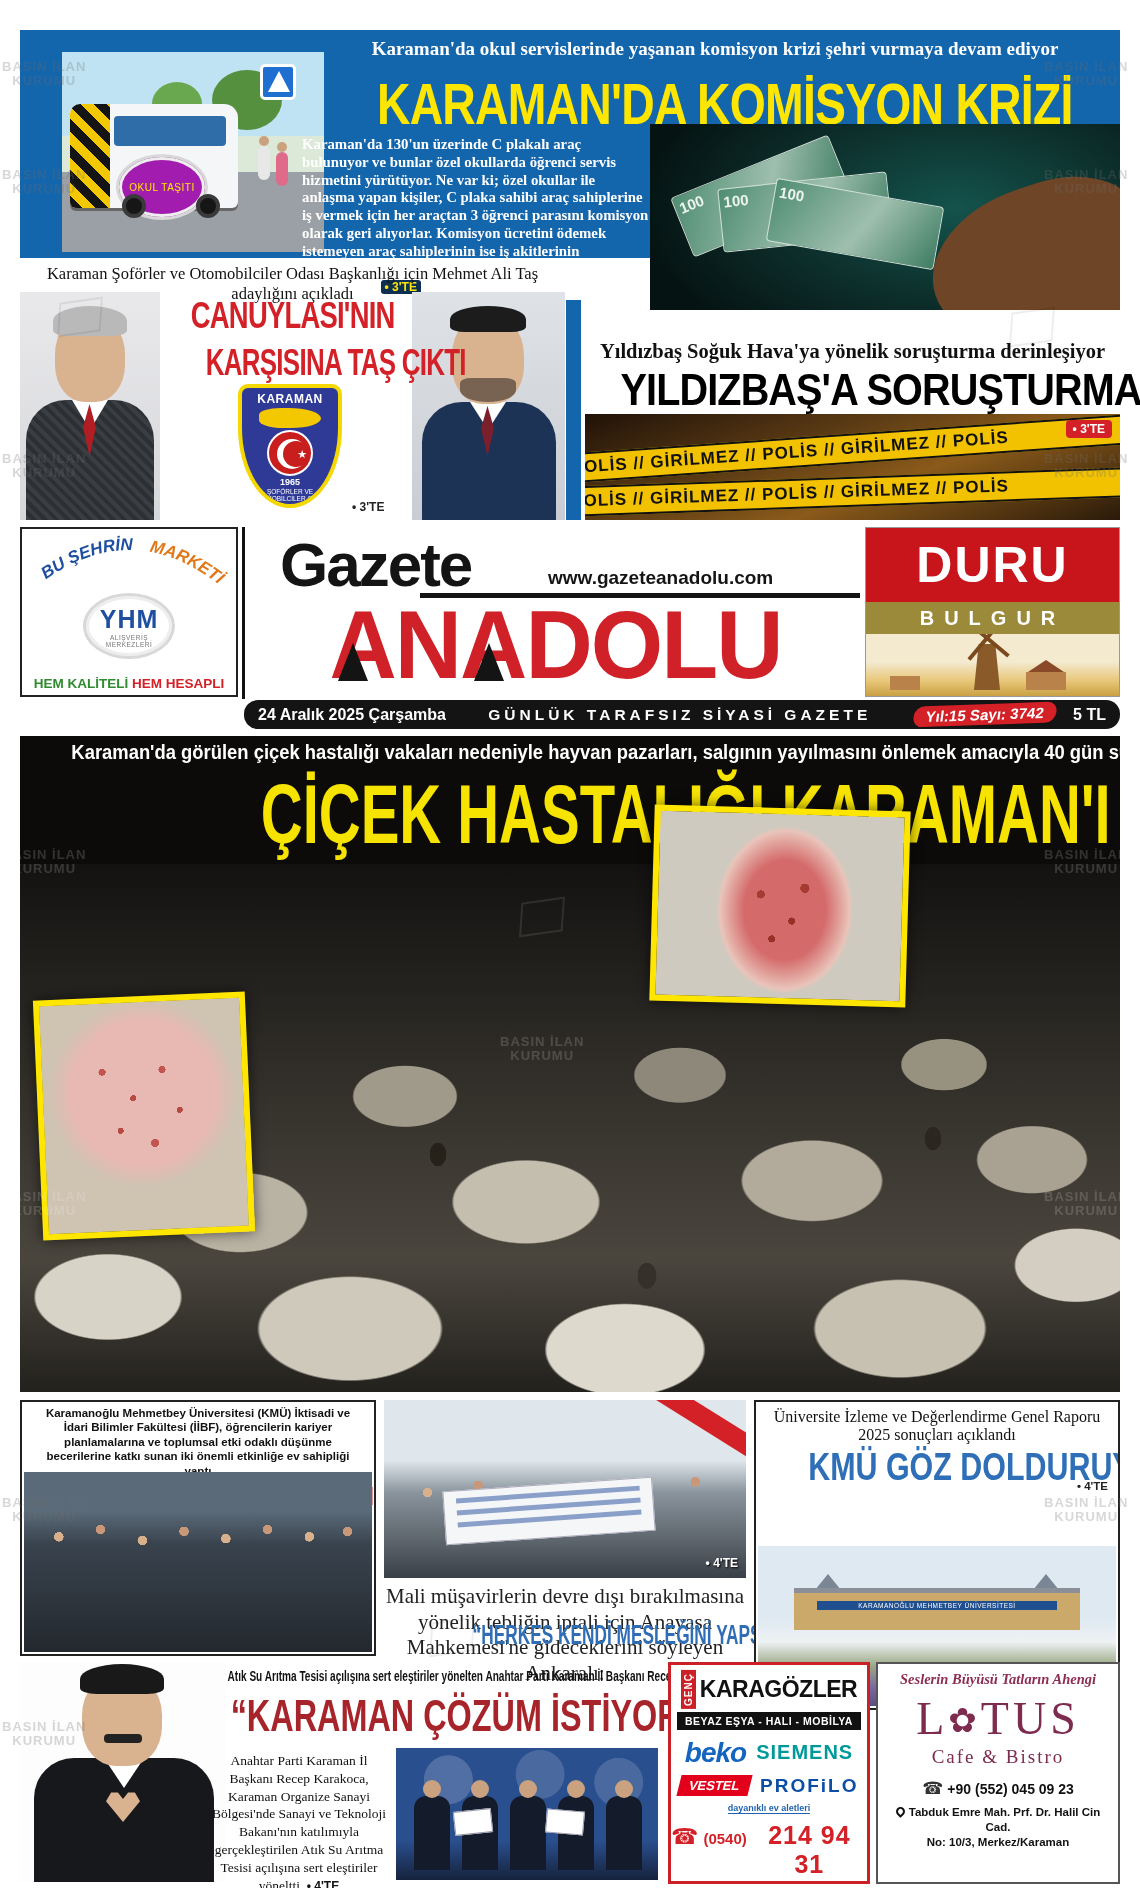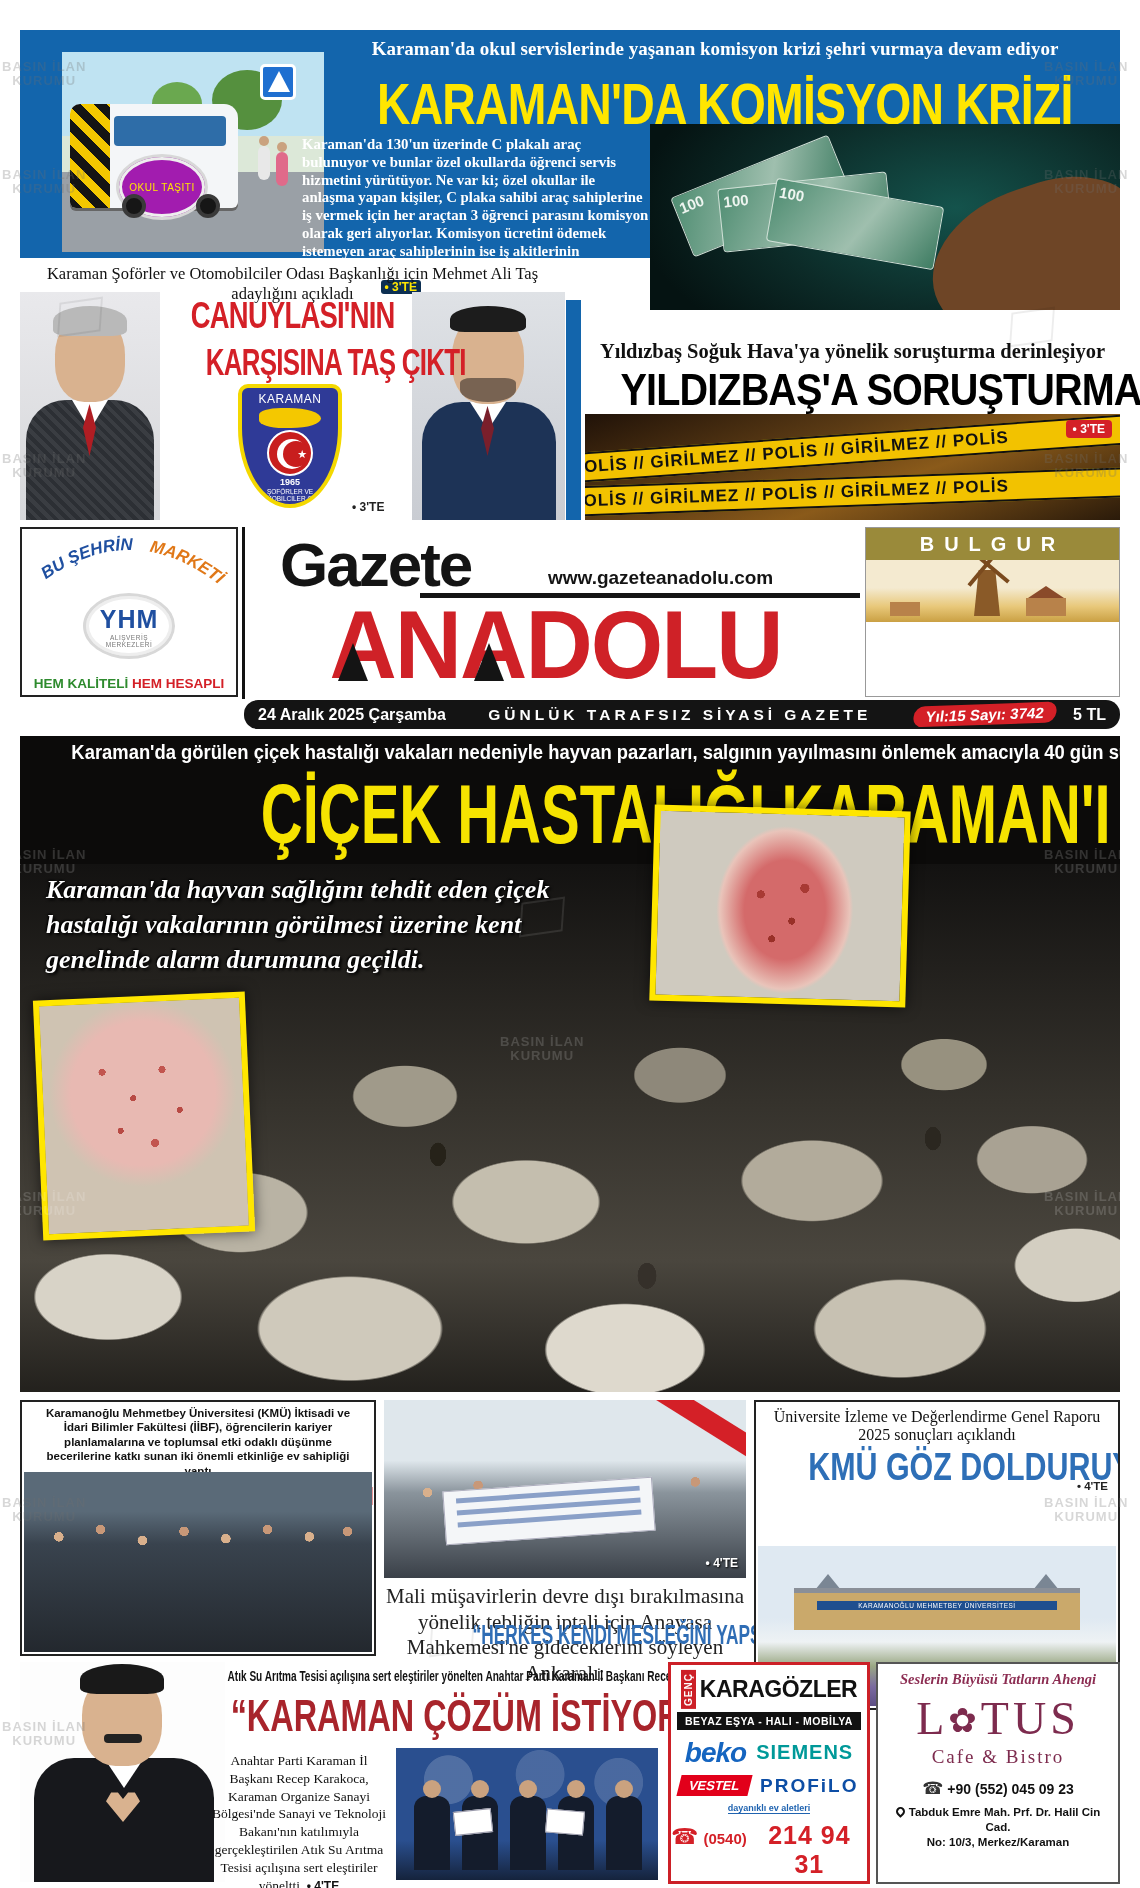--- a/index.html
+++ b/index.html
@@ -48,21 +48,21 @@
   .tas-h { position:absolute; width:285px; left:130px; text-align:center; color:#d42027; font-weight:bold; font-size:37px; letter-spacing:-1px; }
   .portrait { position:absolute; overflow:hidden; }
   .head { position:absolute; border-radius:46% 46% 42% 42%; background:#d9b28f; }
   .hair { position:absolute; border-radius:50% 50% 20% 20%; }
   .suit { position:absolute; border-radius:40px 40px 0 0; }
   .shirt { position:absolute; background:#fff; clip-path:polygon(50% 100%,0 0,100% 0); }
   .tie { position:absolute; width:13px; background:#b01d23; clip-path:polygon(50% 0,100% 45%,50% 100%,0 45%); }
 
   .shield { position:absolute; left:218px; top:122px; width:104px; height:124px; background:#2f3a97; border:4px solid #f4d800;
       border-radius:10px 10px 52px 52px / 10px 10px 80px 80px; text-align:center; color:#fff; overflow:hidden; z-index:2; }
-  .shield .t { font-size:12px; font-weight:normal; margin-top:4px; letter-spacing:.5px; }
+  .shield .t { font-size:12px; font-weight:bold; margin-top:4px; letter-spacing:.5px; }
   .shield .map { margin:2px auto 0; width:62px; height:20px; background:#f4c800; border-radius:40% 60% 55% 45%; }
   .shield .circ { position:relative; margin:2px auto 0; width:46px; height:46px; background:#c81e1e; border-radius:50%; border:2px solid #fff; }
   .shield .circ .c1 { position:absolute; left:8px; top:7px; width:30px; height:30px; background:#fff; border-radius:50%; }
   .shield .circ .c2 { position:absolute; left:14px; top:9px; width:26px; height:26px; background:#c81e1e; border-radius:50%; }
   .shield .circ .st { position:absolute; right:4px; top:16px; color:#fff; font-size:11px; }
   .shield .yr { font-size:9px; font-weight:bold; margin-top:1px; }
   .shield .b { font-size:6.5px; line-height:1.1; width:86px; margin:1px auto 0; }
 
   
   .sec-yil { left:585px; top:262px; width:535px; height:258px; }
@@ -351,20 +351,21 @@
   <div class="abs mastc">
     <div class="gazete">Gazete</div>
     <div class="masturl">www.gazeteanadolu.com</div>
     <div class="mastrule"></div>
     <div class="anadolu"><span class="cond" style="--sx:.96">ANADOLU</span></div>
     <div class="atri" style="left:88px;top:116px"></div>
     <div class="atri" style="left:224px;top:116px"></div>
   </div>
 
   <div class="abs duru">
+    <div class="top">DURU</div>
     <div class="band">BULGUR</div>
     <div class="scene">
       <div class="mill"></div>
       <div class="blade" style="transform:rotate(40deg)"></div>
       <div class="blade" style="transform:rotate(130deg)"></div>
       <div class="blade" style="transform:rotate(220deg)"></div>
       <div class="blade" style="transform:rotate(310deg)"></div>
       <div class="house" style="left:160px;width:40px;height:18px"></div>
       <div class="roof" style="left:162px;bottom:24px"></div>
       <div class="house" style="left:24px;width:30px;height:14px"></div>
@@ -375,21 +376,20 @@
     <span style="font-size:16px">24 Aralık 2025 Çarşamba</span>
     <span class="slog">GÜNLÜK TARAFSIZ SİYASİ GAZETE</span>
     <span class="issuetag">Yıl:15 Sayı: 3742</span>
     <span style="font-size:16px">5 TL</span>
   </div>
 
   <div class="abs sec-main">
     <div class="strip"><span class="cond" style="--sx:.92">Karaman'da görülen çiçek hastalığı vakaları nedeniyle hayvan pazarları, salgının yayılmasını önlemek amacıyla 40 gün süreyle kapatıldı</span></div>
     <div class="mainh"><span class="cond" style="--sx:.69">ÇİÇEK HASTALIĞI KARAMAN'I VURDU</span></div>
     <div class="sheep"></div>
-    <div class="deck serif">Karaman'da hayvan sağlığını tehdit eden çiçek hastalığı vakalarının görülmesi üzerine kent genelinde alarm durumuna geçildi.</div>
     <div class="inset inset1"></div>
     <div class="inset inset2"></div>
   </div>
 
   <div class="abs box stud">
     <div class="k"><span class="cond" style="--sx:.9;white-space:normal;display:inline">Karamanoğlu Mehmetbey Üniversitesi (KMÜ) İktisadi ve İdari Bilimler Fakültesi (İİBF), öğrencilerin kariyer planlamalarına ve toplumsal etki odaklı düşünme becerilerine katkı sunan iki önemli etkinliğe ev sahipliği yaptı</span></div>
     <div class="h"><span class="cond" style="--sx:.72">ÖĞRENCİLER GELECEĞE HAZIRLANDI</span>
       <span style="font-size:11px;color:#111;vertical-align:6px">• 5'DA</span></div>
     <div class="crowdphoto"></div>
   </div>

